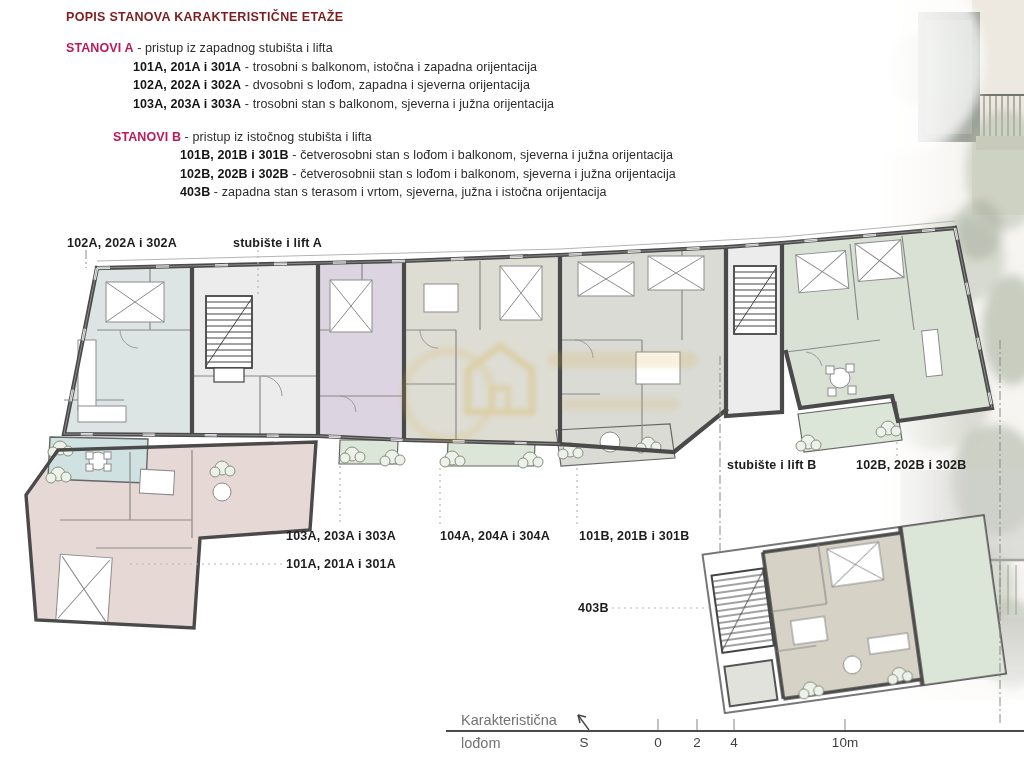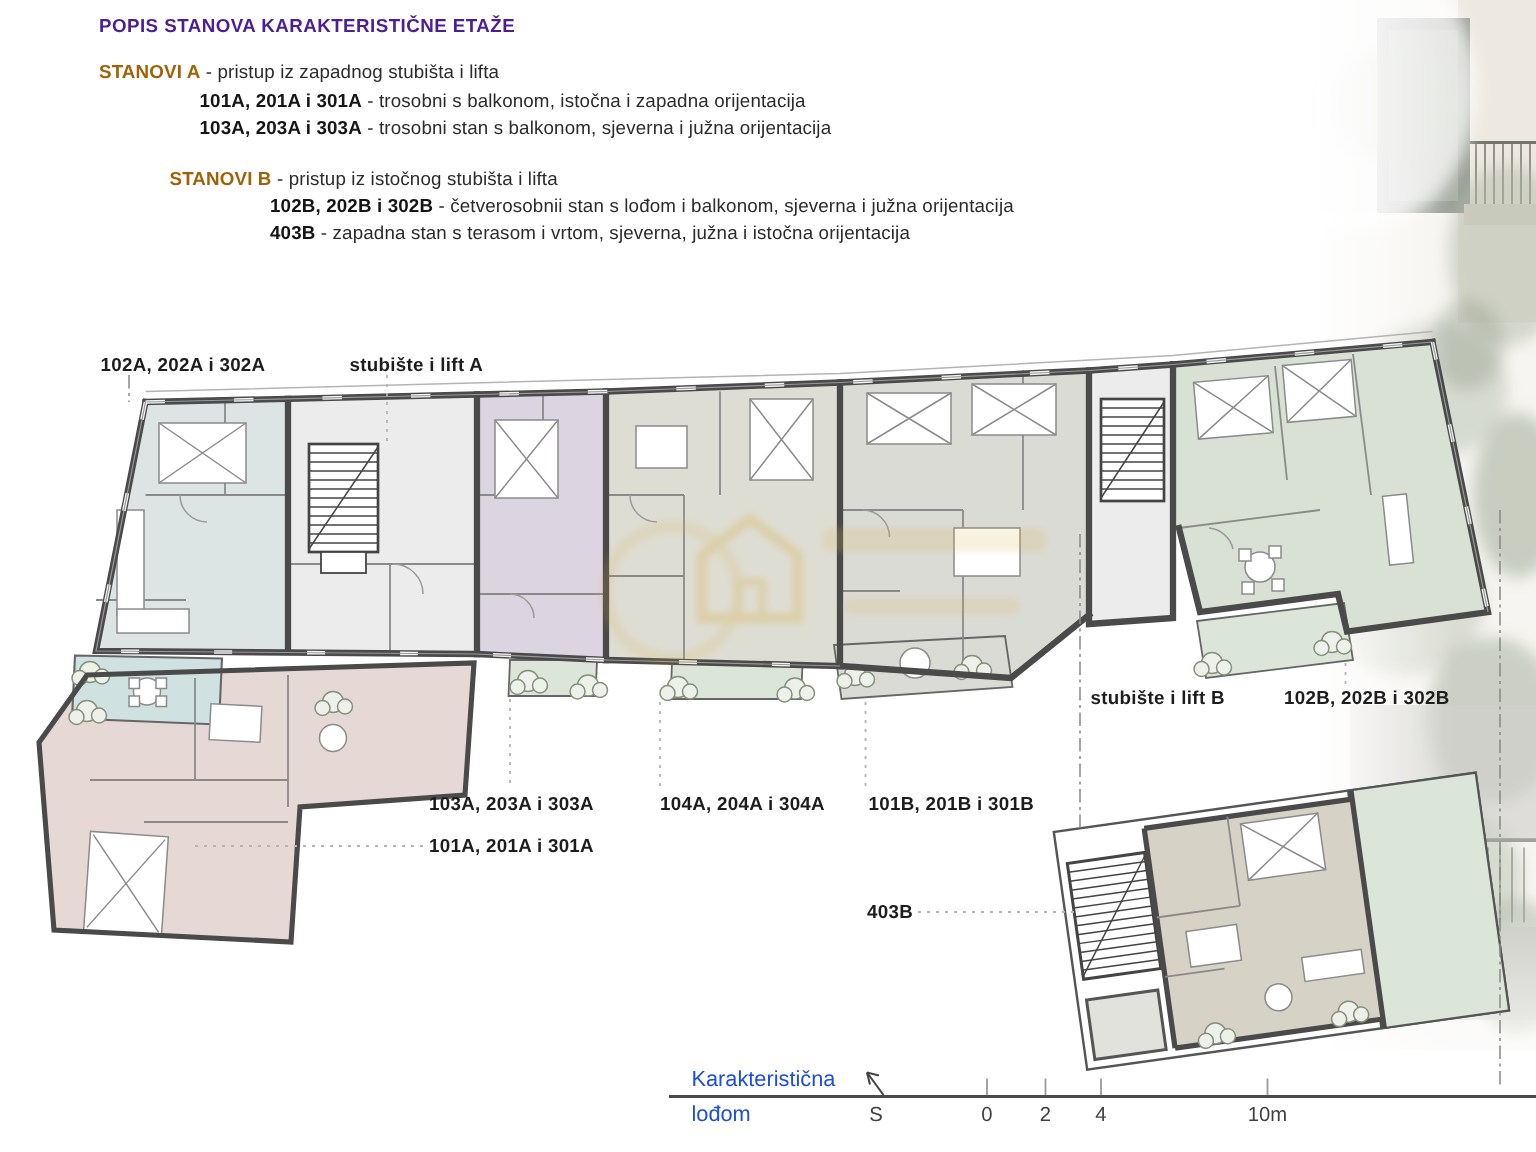--- a/index.html
+++ b/index.html
@@ -4,31 +4,31 @@
 <style>
   html,body{margin:0;padding:0;background:#fff;}
   #stage{
     position:relative;width:1024px;height:768px;overflow:hidden;background:#fff;
     font-family:"Liberation Sans",sans-serif;color:#222;
   }
   #plan-svg{position:absolute;left:0;top:0;width:1024px;height:768px;}
   
   .roster{position:absolute;left:66px;top:8px;width:760px;font-size:12.5px;line-height:18.4px;
           color:#2b2b2b;letter-spacing:.1px;white-space:nowrap;}
-  .roster-title{font-weight:bold;color:#4c1d95;letter-spacing:.3px;}
+  .roster-title{font-weight:bold;color:#7f1d1d;letter-spacing:.3px;}
   .section{margin-top:13px;}
   .section.b{margin-top:15px;margin-left:47px;}
   .sec-head{color:#2b2b2b;}
-  .sec-head b{color:#a16207;}
+  .sec-head b{color:#be185d;}
   .item{padding-left:67px;}
   .item b{color:#151515;}
   
   .plan-label{position:absolute;font-size:12.5px;font-weight:bold;color:#1d1d1d;white-space:nowrap;letter-spacing:.2px;}
   
-  .scale-text{position:absolute;font-size:14.5px;color:#1d4ed8;white-space:nowrap;}
+  .scale-text{position:absolute;font-size:14.5px;color:#737373;white-space:nowrap;}
   .scale-num{position:absolute;font-size:13.5px;color:#3f3f3f;transform:translateX(-50%);white-space:nowrap;}
   .scale-line{position:absolute;left:446px;top:730px;width:578px;height:2px;background:#4a4a4a;}
 </style>
 </head>
 <body>
 
 <div id="stage">
 
   <svg id="plan-svg" viewBox="0 0 1024 768" xmlns="http://www.w3.org/2000/svg">
     <defs>
@@ -320,24 +320,26 @@
         <path d="M578,715 L586,717"></path>
       </g>
     </g>
   </svg>
 
   <div class="roster">
     <div class="roster-title">POPIS STANOVA KARAKTERISTIČNE ETAŽE</div>
     <div class="section a">
       <div class="sec-head"><b>STANOVI A</b><span> - pristup iz zapadnog stubišta i lifta</span></div>
       <div class="item"><b>101A, 201A i 301A</b><span> - trosobni s balkonom, istočna i zapadna orijentacija</span></div>
+      <div class="item"><b>102A, 202A i 302A</b><span> - dvosobni s lođom, zapadna i sjeverna orijentacija</span></div>
       <div class="item"><b>103A, 203A i 303A</b><span> - trosobni stan s balkonom, sjeverna i južna orijentacija</span></div>
     </div>
     <div class="section b">
       <div class="sec-head"><b>STANOVI B</b><span> - pristup iz istočnog stubišta i lifta</span></div>
+      <div class="item"><b>101B, 201B i 301B</b><span> - četverosobni stan s lođom i balkonom, sjeverna i južna orijentacija</span></div>
       <div class="item"><b>102B, 202B i 302B</b><span> - četverosobnii stan s lođom i balkonom, sjeverna i južna orijentacija</span></div>
       <div class="item"><b>403B</b><span> - zapadna stan s terasom i vrtom, sjeverna, južna i istočna orijentacija</span></div>
     </div>
   </div>
 
   <div class="plan-label" style="left:67px;top:236px;">102A, 202A i 302A</div>
   <div class="plan-label" style="left:233px;top:236px;">stubište i lift A</div>
   <div class="plan-label" style="left:727px;top:458px;text-align:center;">stubište i lift B</div>
   <div class="plan-label" style="left:856px;top:458px;">102B, 202B i 302B</div>
   <div class="plan-label" style="left:286px;top:529px;">103A, 203A i 303A</div>

